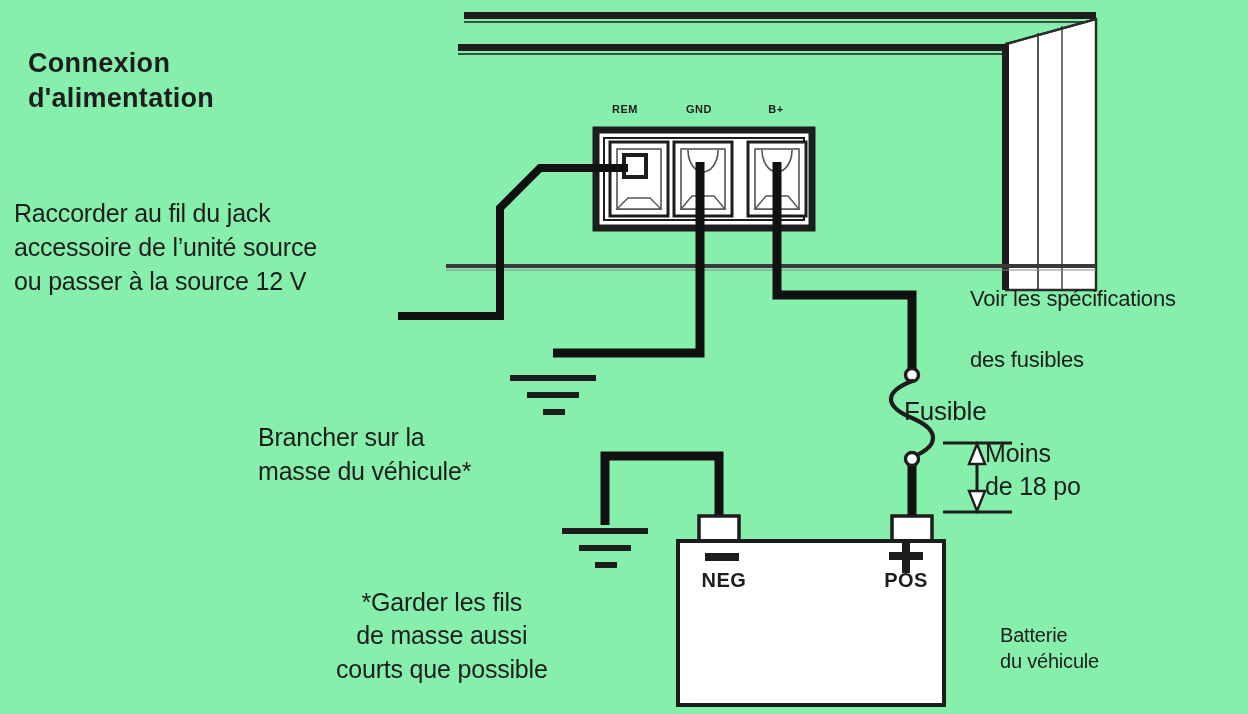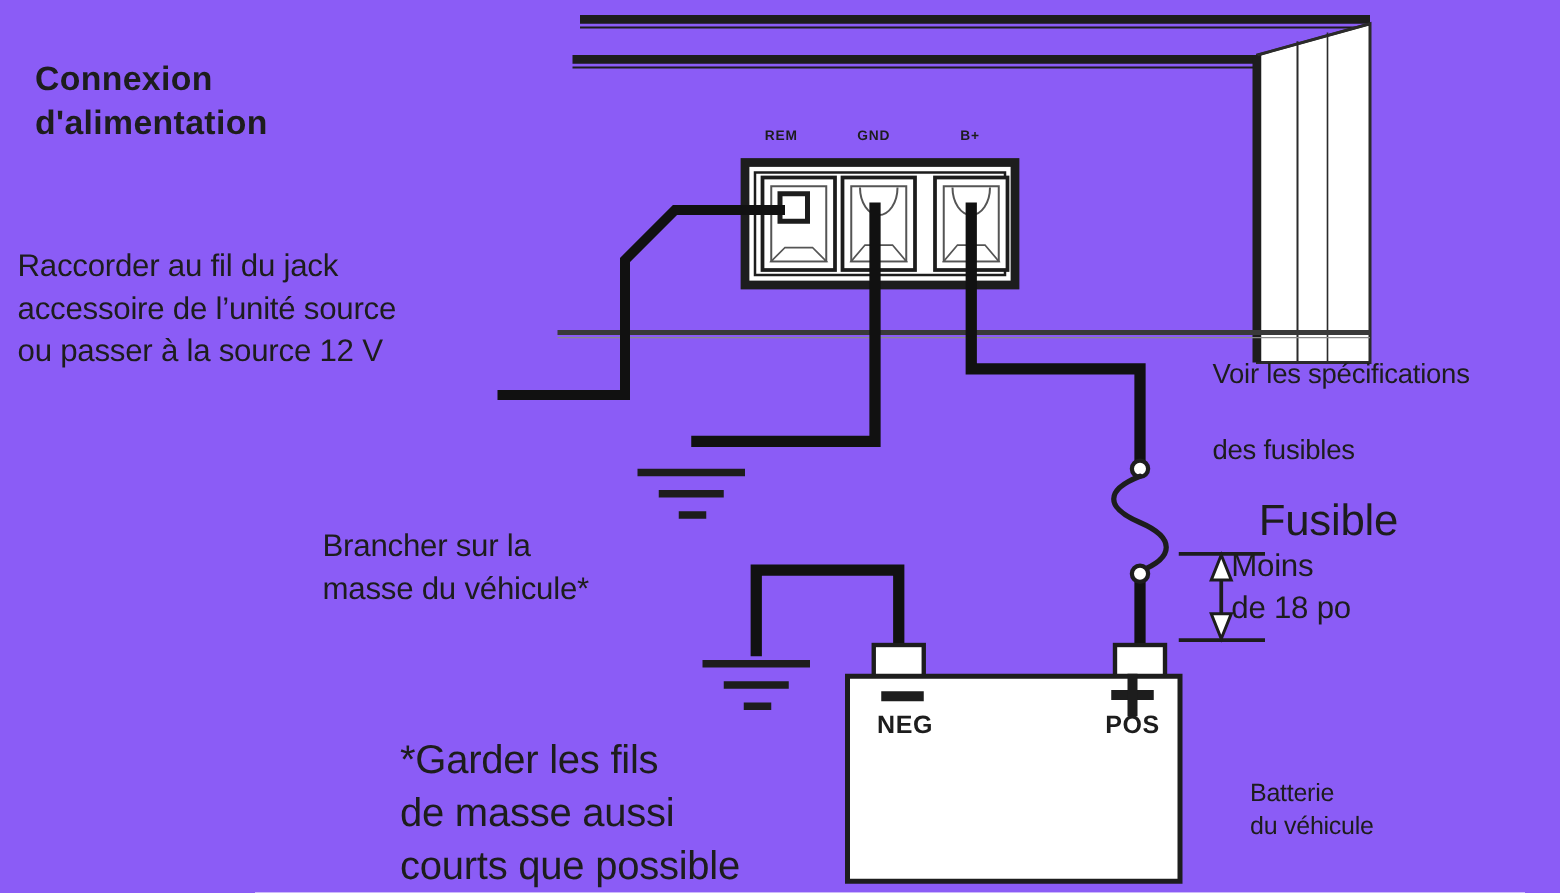--- a/index.html
+++ b/index.html
@@ -9,21 +9,21 @@
     background: #ffffff;
   }
   body {
     font-family: "Liberation Sans", sans-serif;
     color: #1a1a1a;
   }
   #page {
     position: relative;
     width: 1248px;
     height: 714px;
-    background: #8b5cf6;
+    background: #86efac;
     overflow: hidden;
   }
   #diagram {
     position: absolute;
     left: 0;
     top: 0;
     width: 1248px;
     height: 714px;
   }
   .txt {
@@ -58,47 +58,48 @@
   #fuse-spec-note {
     left: 938px;
     top: 284px;
     font-size: 22px;
     font-weight: normal;
     line-height: 1.38;
   }
 
   
   #fusible-label {
-    left: 1007px;
+    left: 904px;
     top: 396px;
-    font-size: 35px;
+    font-size: 26px;
   }
 
   
   #distance-label {
     left: 985px;
     top: 437px;
     font-size: 25px;
     line-height: 1.32;
   }
 
   
   #chassis-ground-note {
     left: 258px;
     top: 420px;
     font-size: 25px;
     line-height: 1.36;
   }
 
   
   #ground-wire-note {
-    left: 320px;
+    left: 336px;
     top: 586px;
-    font-size: 32px;
+    font-size: 25px;
     line-height: 1.33;
+    text-align: center;
   }
 
   
   #battery-caption {
     left: 1000px;
     top: 622px;
     font-size: 20px;
     line-height: 1.3;
   }
 

